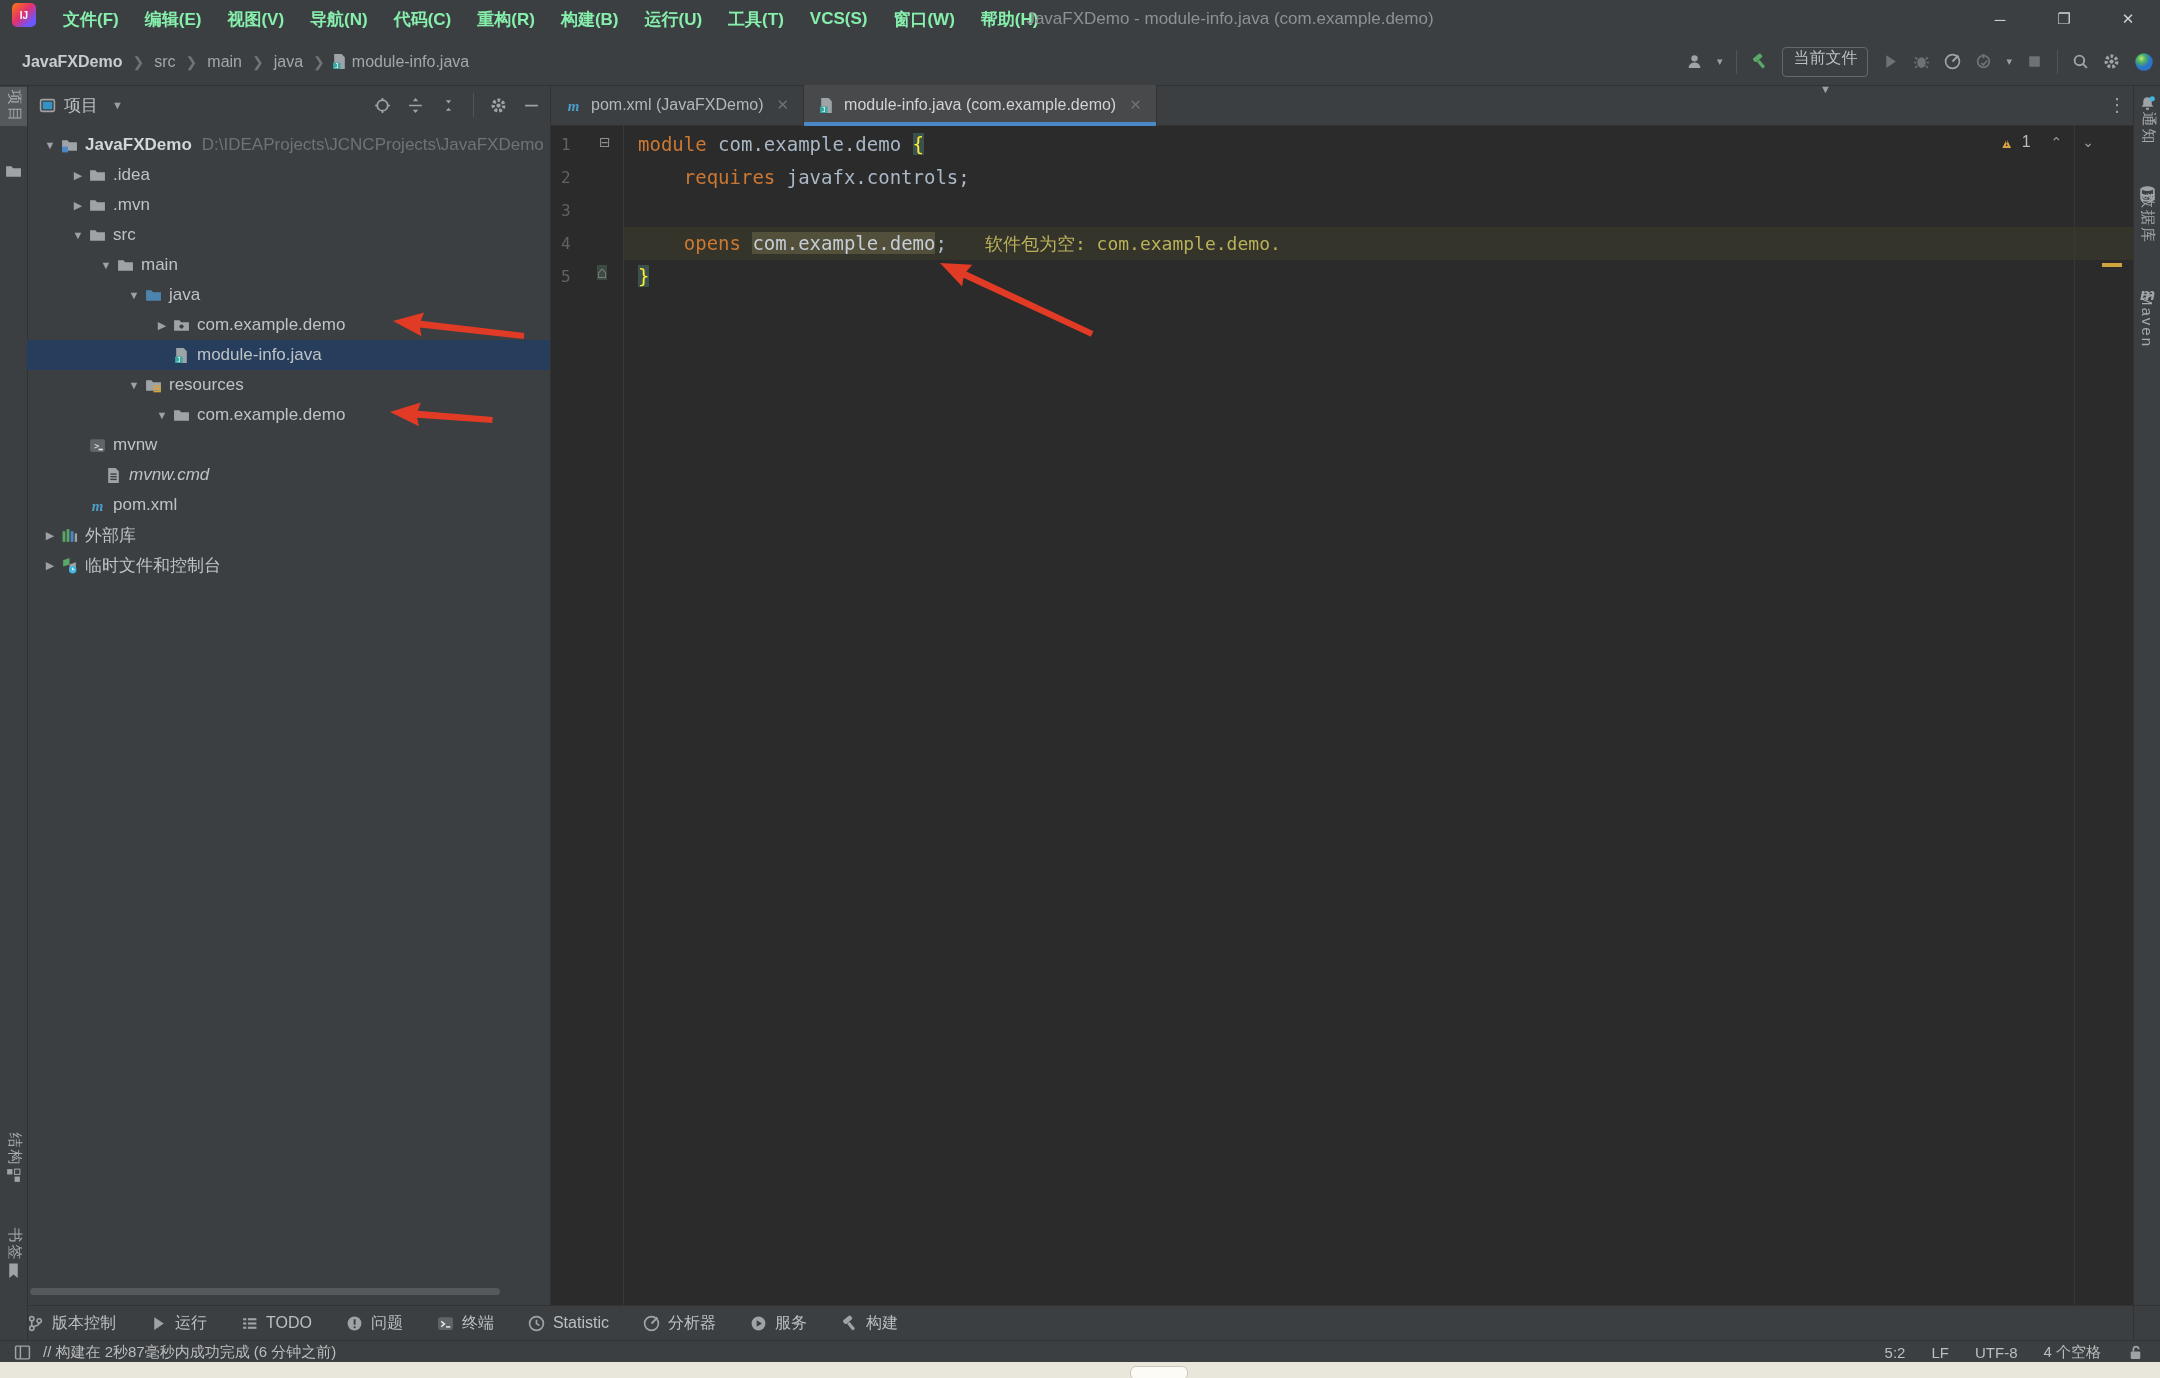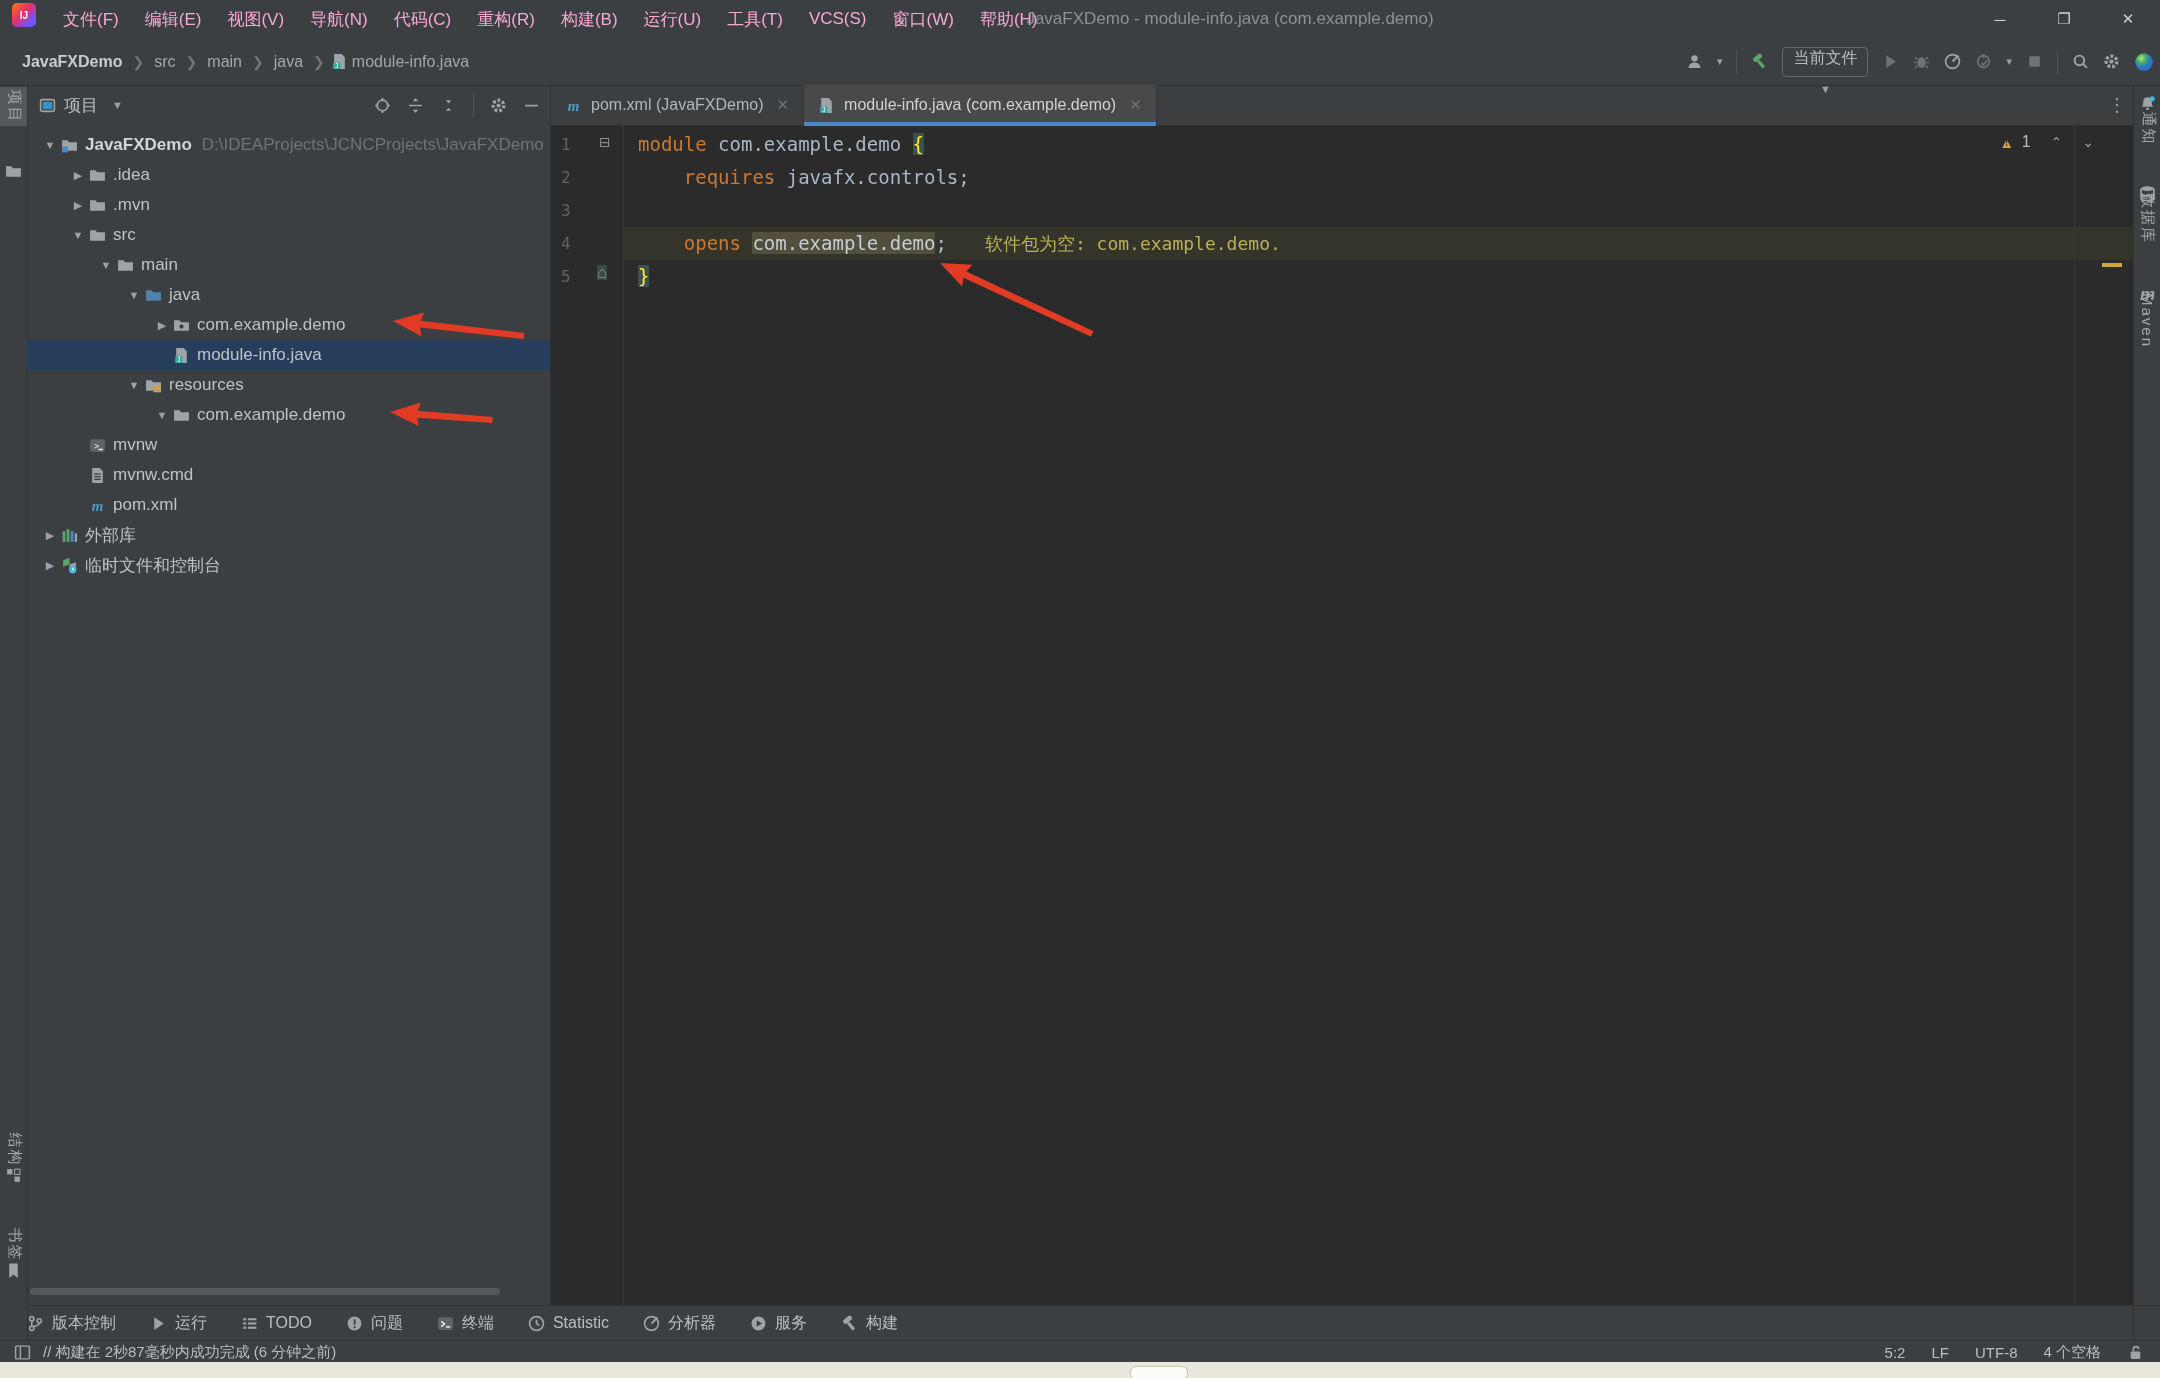--- a/index.html
+++ b/index.html
@@ -8,21 +8,21 @@
        -webkit-font-smoothing:antialiased;}
   .abs{position:absolute;}
   .icon{display:inline-flex;align-items:center;justify-content:center;flex:none;}
   .icon svg{display:block;}
 
   
   .titlebar{left:0;top:0;width:2160px;height:38px;display:flex;align-items:center;}
   .logo{width:24px;height:24px;margin:0 14px 8px 12px;border-radius:5px;
         background:linear-gradient(135deg,#f97a12,#e3306d 45%,#6b57ff 80%);
         color:#fff;font-size:10px;font-weight:bold;display:flex;align-items:center;justify-content:center;}
-  .menu-item{color:#f9a8d4;font-size:17px;padding:0 13px;height:38px;display:flex;align-items:center;cursor:default;}
+  .menu-item{color:#86efac;font-size:17px;padding:0 13px;height:38px;display:flex;align-items:center;cursor:default;font-weight:bold;}
   .win-title{position:absolute;left:1020px;width:420px;text-align:center;color:#8d9195;font-size:17px;}
   .win-controls{position:absolute;right:0;top:0;height:38px;display:flex;}
   .win-btn{width:64px;height:38px;display:flex;align-items:center;justify-content:center;color:#cfd2d4;font-size:15px;}
 
   
   .toolbar{left:0;top:38px;width:2160px;height:47px;border-bottom:1px solid #323232;}
   .crumbs{position:absolute;left:18px;top:0;height:47px;display:flex;align-items:center;font-size:16px;color:#a4a7aa;}
   .crumb{padding:2px 4px;}
   .crumb.first{font-weight:bold;color:#c9ccce;}
   .crumb-sep{color:#6f7478;margin:0 6px;font-size:14px;}
@@ -397,21 +397,21 @@
       <span class="chev" style="font-size: 11px;"></span>
       <span class="icon">
         <svg width="17" height="17" viewBox="0 0 16 16">
           <rect x="1" y="2" width="14" height="12" rx="2" fill="#5f6467"></rect>
           <text x="5" y="11" font-size="8" fill="#e8eaeb" font-family="monospace">&gt;</text>
           <rect x="9" y="11" width="4" height="1.5" fill="#e8eaeb"></rect>
         </svg>
       </span>
       <span class="tree-label">mvnw</span>
     </div>
-    <div class="tree-row" style="padding-left: 40px;">
+    <div class="tree-row" style="padding-left: 56px; font-style: italic;">
       <span class="chev" style="font-size: 11px;"></span>
       <span class="icon">
         <svg width="17" height="17" viewBox="0 0 16 16">
           <path d="M3 1h7l3 3v11H3z" fill="#9da3a7"></path>
           <rect x="5" y="6" width="6" height="1.3" fill="#3c3f41"></rect>
           <rect x="5" y="8.5" width="6" height="1.3" fill="#3c3f41"></rect>
           <rect x="5" y="11" width="6" height="1.3" fill="#3c3f41"></rect>
         </svg>
       </span>
       <span class="tree-label">mvnw.cmd</span>

